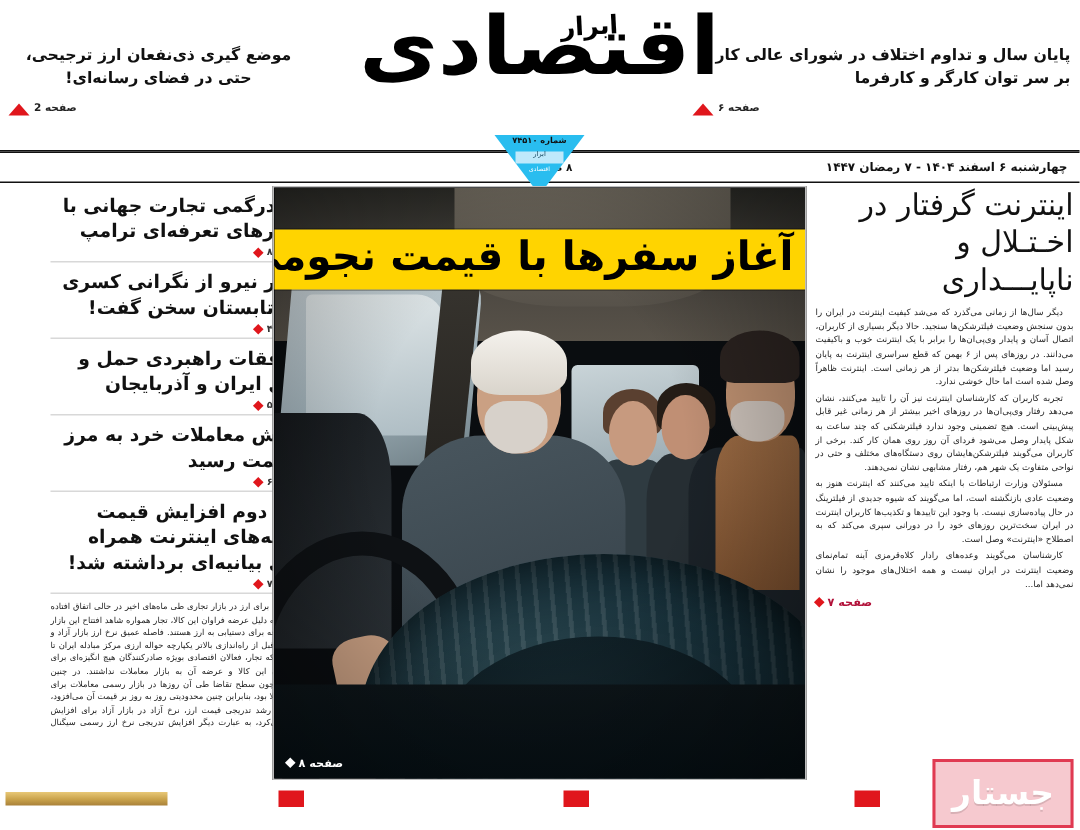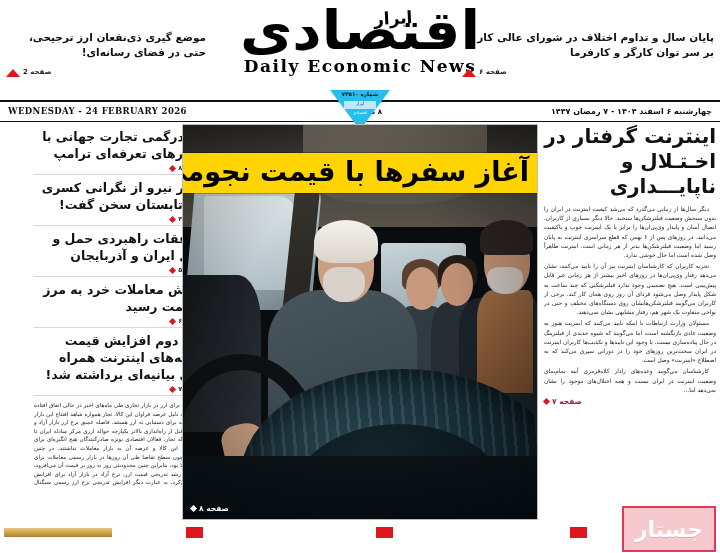--- a/index.html
+++ b/index.html
@@ -39,21 +39,21 @@
     direction:ltr;
   }
 
   
   .side-head{
     position:absolute;top:30px;
     direction:rtl;
     font-size:10.5px;font-weight:700;color:#111;
     line-height:15px;
   }
-  .side-head.left{left:6px;width:200px;text-align:right;}
+  .side-head.left{left:6px;width:200px;text-align:center;}
   .side-head.right{right:6px;width:252px;text-align:right;}
   .side-head .ref{
     display:flex;align-items:center;gap:3px;
     margin-top:5px;font-size:7px;font-weight:700;color:#222;
   }
   .side-head.left .ref{justify-content:flex-start;flex-direction:row-reverse;}
   .side-head.right .ref{justify-content:flex-start;flex-direction:row-reverse;}
   .tri-red{
     width:0;height:0;
     border-left:7px solid transparent;border-right:7px solid transparent;
@@ -245,21 +245,21 @@
   }
   .photo-ref .ref-txt{color:#fff;font-size:7.5px;}
   .photo-ref .dia{background:#fff;}
 
   
   .col-right{
     position:absolute;right:4px;top:0;width:172px;height:396px;
     direction:rtl;
   }
   .right-title{
-    font-size:20px;font-weight:700;color:#111;line-height:25px;
+    font-size:20px;font-weight:400;color:#111;line-height:25px;
     text-align:right;direction:rtl;margin-bottom:6px;
   }
   .right-body{
     font-size:5.8px;line-height:9.2px;color:#1c1c1c;
     text-align:justify;direction:rtl;
   }
   .right-body p{margin:0 0 2px 0;text-indent:7px;}
   .right-ref{
     display:flex;flex-direction:row-reverse;justify-content:flex-start;
     align-items:center;gap:3px;margin-top:2px;
@@ -302,36 +302,34 @@
       <div>حتی در فضای رسانه‌ای!</div>
       <div class="ref">
         <span class="tri-red"></span>
         <span>صفحه 2</span>
       </div>
     </div>
 
     <div class="brand">
       <div class="brand-main">اقتصادی</div>
       <div class="brand-sup">ابرار</div>
-      <div class="brand-en">Daily Economic News</div>
     </div>
 
     <div class="side-head right">
       <div>پایان سال و تداوم اختلاف در شورای عالی کار</div>
       <div>بر سر توان کارگر و کارفرما</div>
       <div class="ref">
         <span class="tri-red"></span>
         <span>صفحه ۶</span>
       </div>
     </div>
   </div>
 
   <div class="datebar">
     <div class="datebar-inner">
-      <div class="date-en">WEDNESDAY - 24 FEBRUARY 2026</div>
       <div class="pagecount">۸ صفحه</div>
       <div class="date-fa">چهارشنبه ۶ اسفند ۱۴۰۴ - ۷ رمضان ۱۴۴۷</div>
       <div class="stamp">
         <div class="tri-out"></div>
         <div class="tri"></div>
         <div class="no">شماره ۷۴۵۱۰</div>
         <div class="inner"></div>
         <div class="inner-t">ابرار</div>
         <div class="sub">اقتصادی</div>
       </div>

